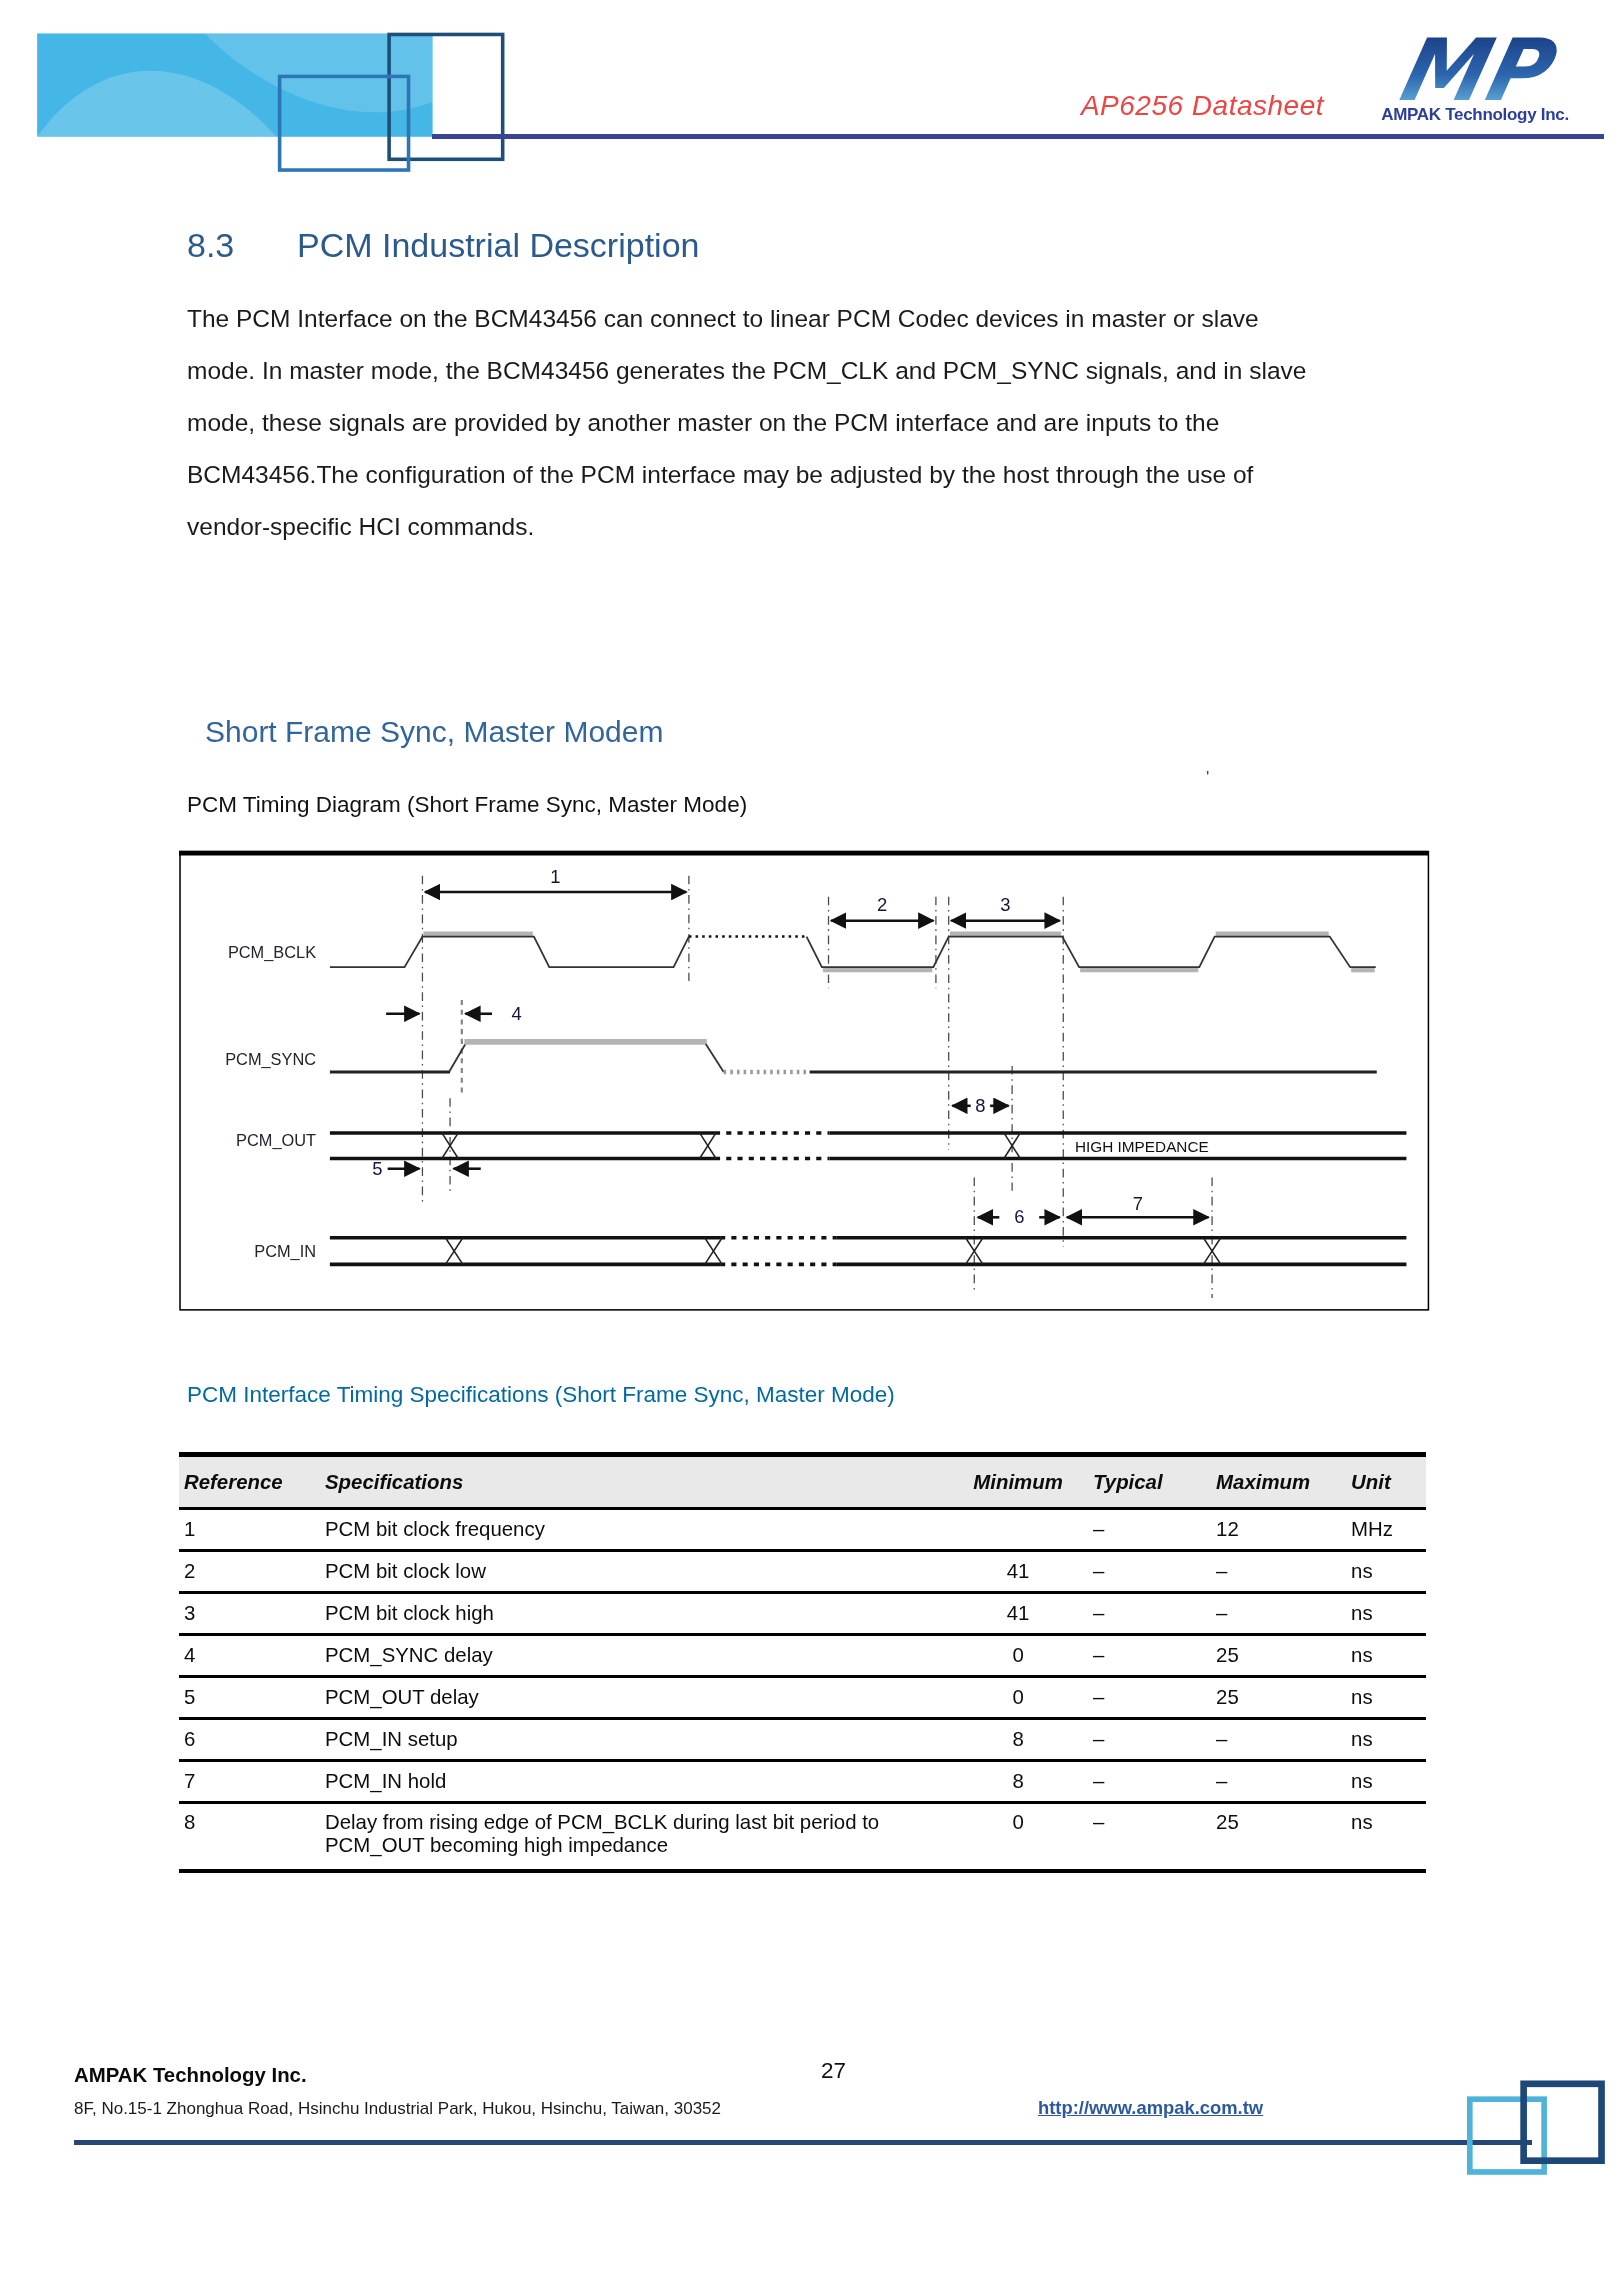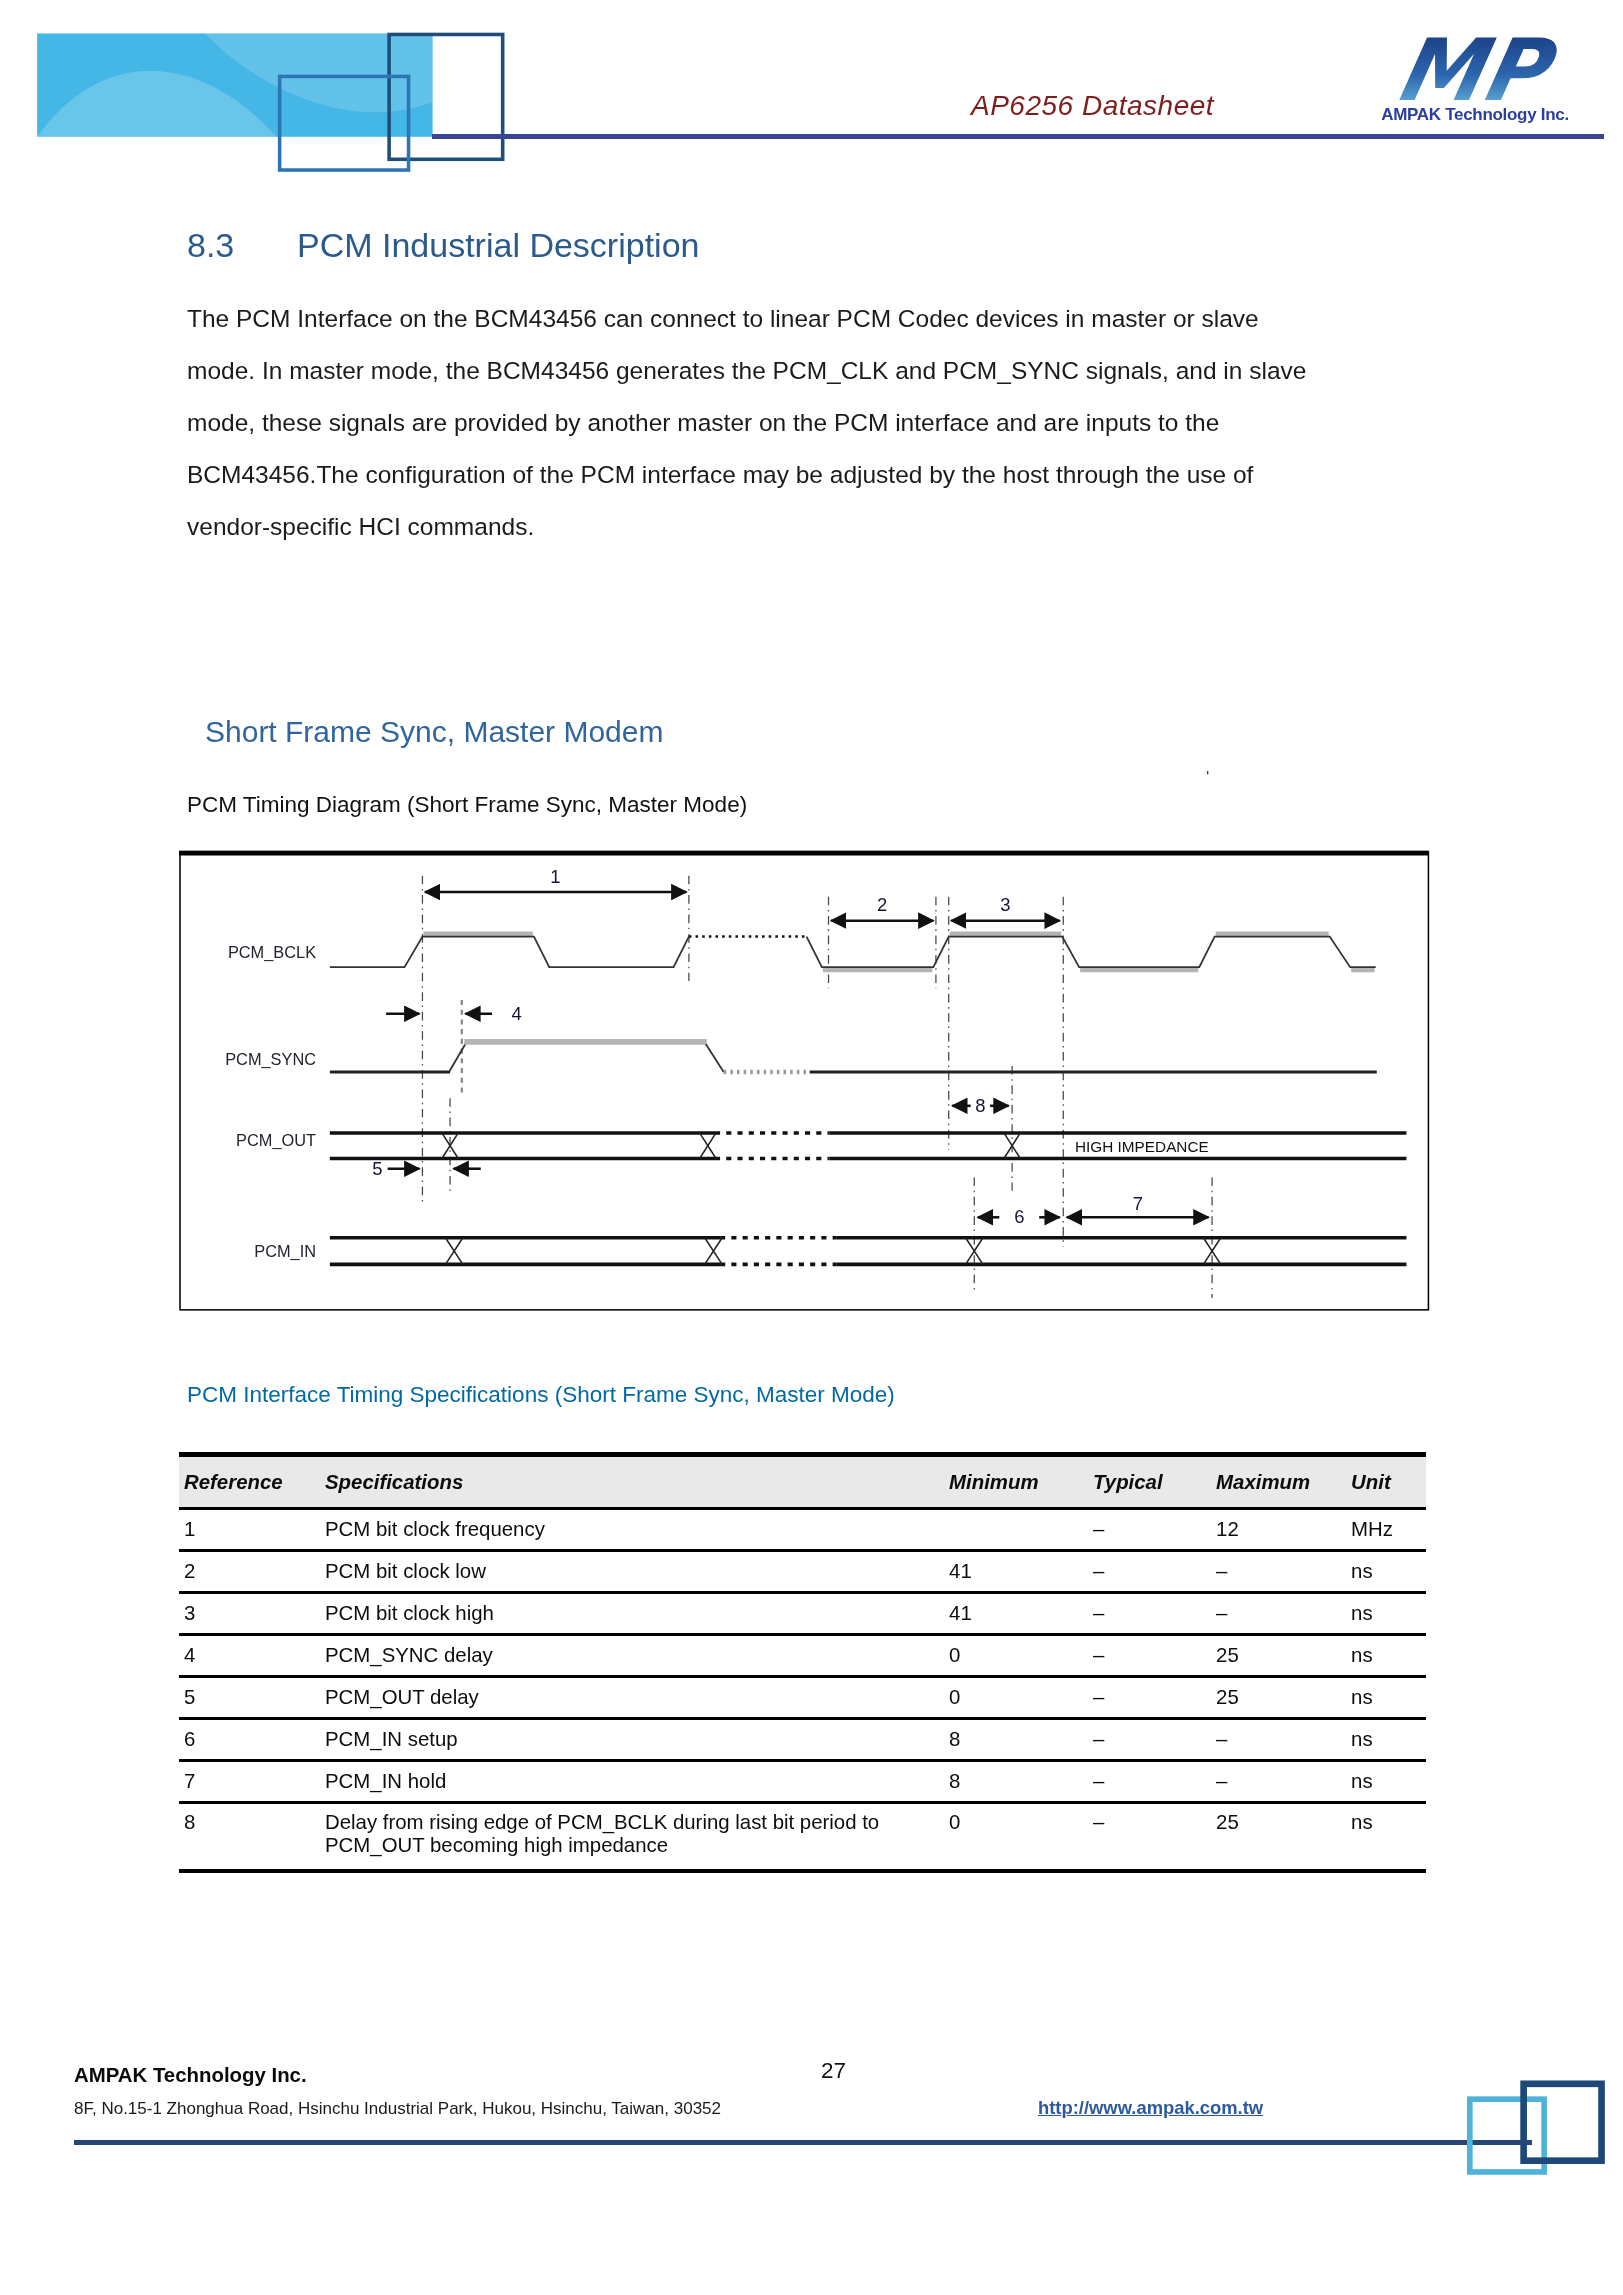--- a/index.html
+++ b/index.html
@@ -1,42 +1,42 @@
 <!DOCTYPE html>
 <html style="font-size:8.2px"><head>
 <meta charset="utf-8">
 <style>
   html,body{margin:0;padding:0;background:#ffffff;}
   body{font-family:"Liberation Sans", sans-serif;}
   .page{position:relative;width:1623px;height:2295px;background:#ffffff;overflow:hidden;}
   .abs{position:absolute;}
 
   
-  .doc-title{left:971px;top:90px;width:353px;text-align:left;font-size:28px;font-style:italic;font-weight:500;color:#7f1d1d;letter-spacing:0.5px;}
+  .doc-title{left:971px;top:90px;width:353px;text-align:right;font-size:28px;font-style:italic;font-weight:500;color:#ef4444;letter-spacing:0.5px;}
   .logo-caption{left:1374px;top:105px;width:202px;text-align:center;font-size:17px;font-weight:bold;color:#2b3e9b;letter-spacing:-0.3px;}
   .header-rule{left:432px;top:134px;width:1172px;height:4.6px;background:#3a4496;}
 
   
   .h1{left:187px;top:226px;font-size:34px;color:#2b5a8c;white-space:nowrap;}
   .h1 .num{display:inline-block;width:110px;}
   .para{left:187px;top:293px;width:1339px;font-size:24.5px;line-height:52px;color:#1b1b1b;}
   .para div{white-space:nowrap;}
   .h2{left:185px;top:715px;font-size:30px;color:#31659c;white-space:nowrap;margin-left:20px;}
   .caption{left:187px;top:792px;font-size:22.5px;color:#111;white-space:nowrap;}
   .caption2{left:187px;top:1382px;font-size:22.5px;color:#0369a1;white-space:nowrap;}
   .stray{left:1206px;top:767px;font-size:17.4px;color:#444;}
 
   
   .spec-table{left:179px;top:1452px;width:1247px;border-top:5.1px solid #000;border-bottom:4.6px solid #000;font-size:20.4px;color:#0d0d0d;}
   .trow{display:grid;grid-template-columns:146px 619px 143px 125px 135px 79px;align-items:center;}
   .thead{background:#e9e9e9;height:50px;border-bottom:3.6px solid #000;font-weight:bold;font-style:italic;}
   .tbody-row{height:42px;border-bottom:3.1px solid #000;box-sizing:border-box;}
   .tbody-row.tall{height:auto;border-bottom:none;padding:7.2px 0 12.3px 0;align-items:start;}
   .c-ref{padding-left:5px;}
-  .c-min{padding-left:5.1px;}
+  .c-min{padding-left:5.1px;text-align:center;}
   .c-typ{padding-left:6.1px;}
   .c-max{padding-left:4.1px;}
   .c-unit{padding-left:4.1px;}
 
   
   .f-company{left:74px;top:2064px;font-size:20.4px;font-weight:bold;color:#0b0b0b;}
   .f-address{left:74px;top:2099px;font-size:17px;color:#1a1a1a;}
   .f-page{left:757px;top:2058px;width:153px;text-align:center;font-size:22.5px;color:#111;}
   .f-link{left:1038px;top:2097px;font-size:18.4px;font-weight:bold;color:#2d5a9e;}
   .footer-rule{left:74px;top:2140px;width:1458px;height:4.6px;background:#264677;}

